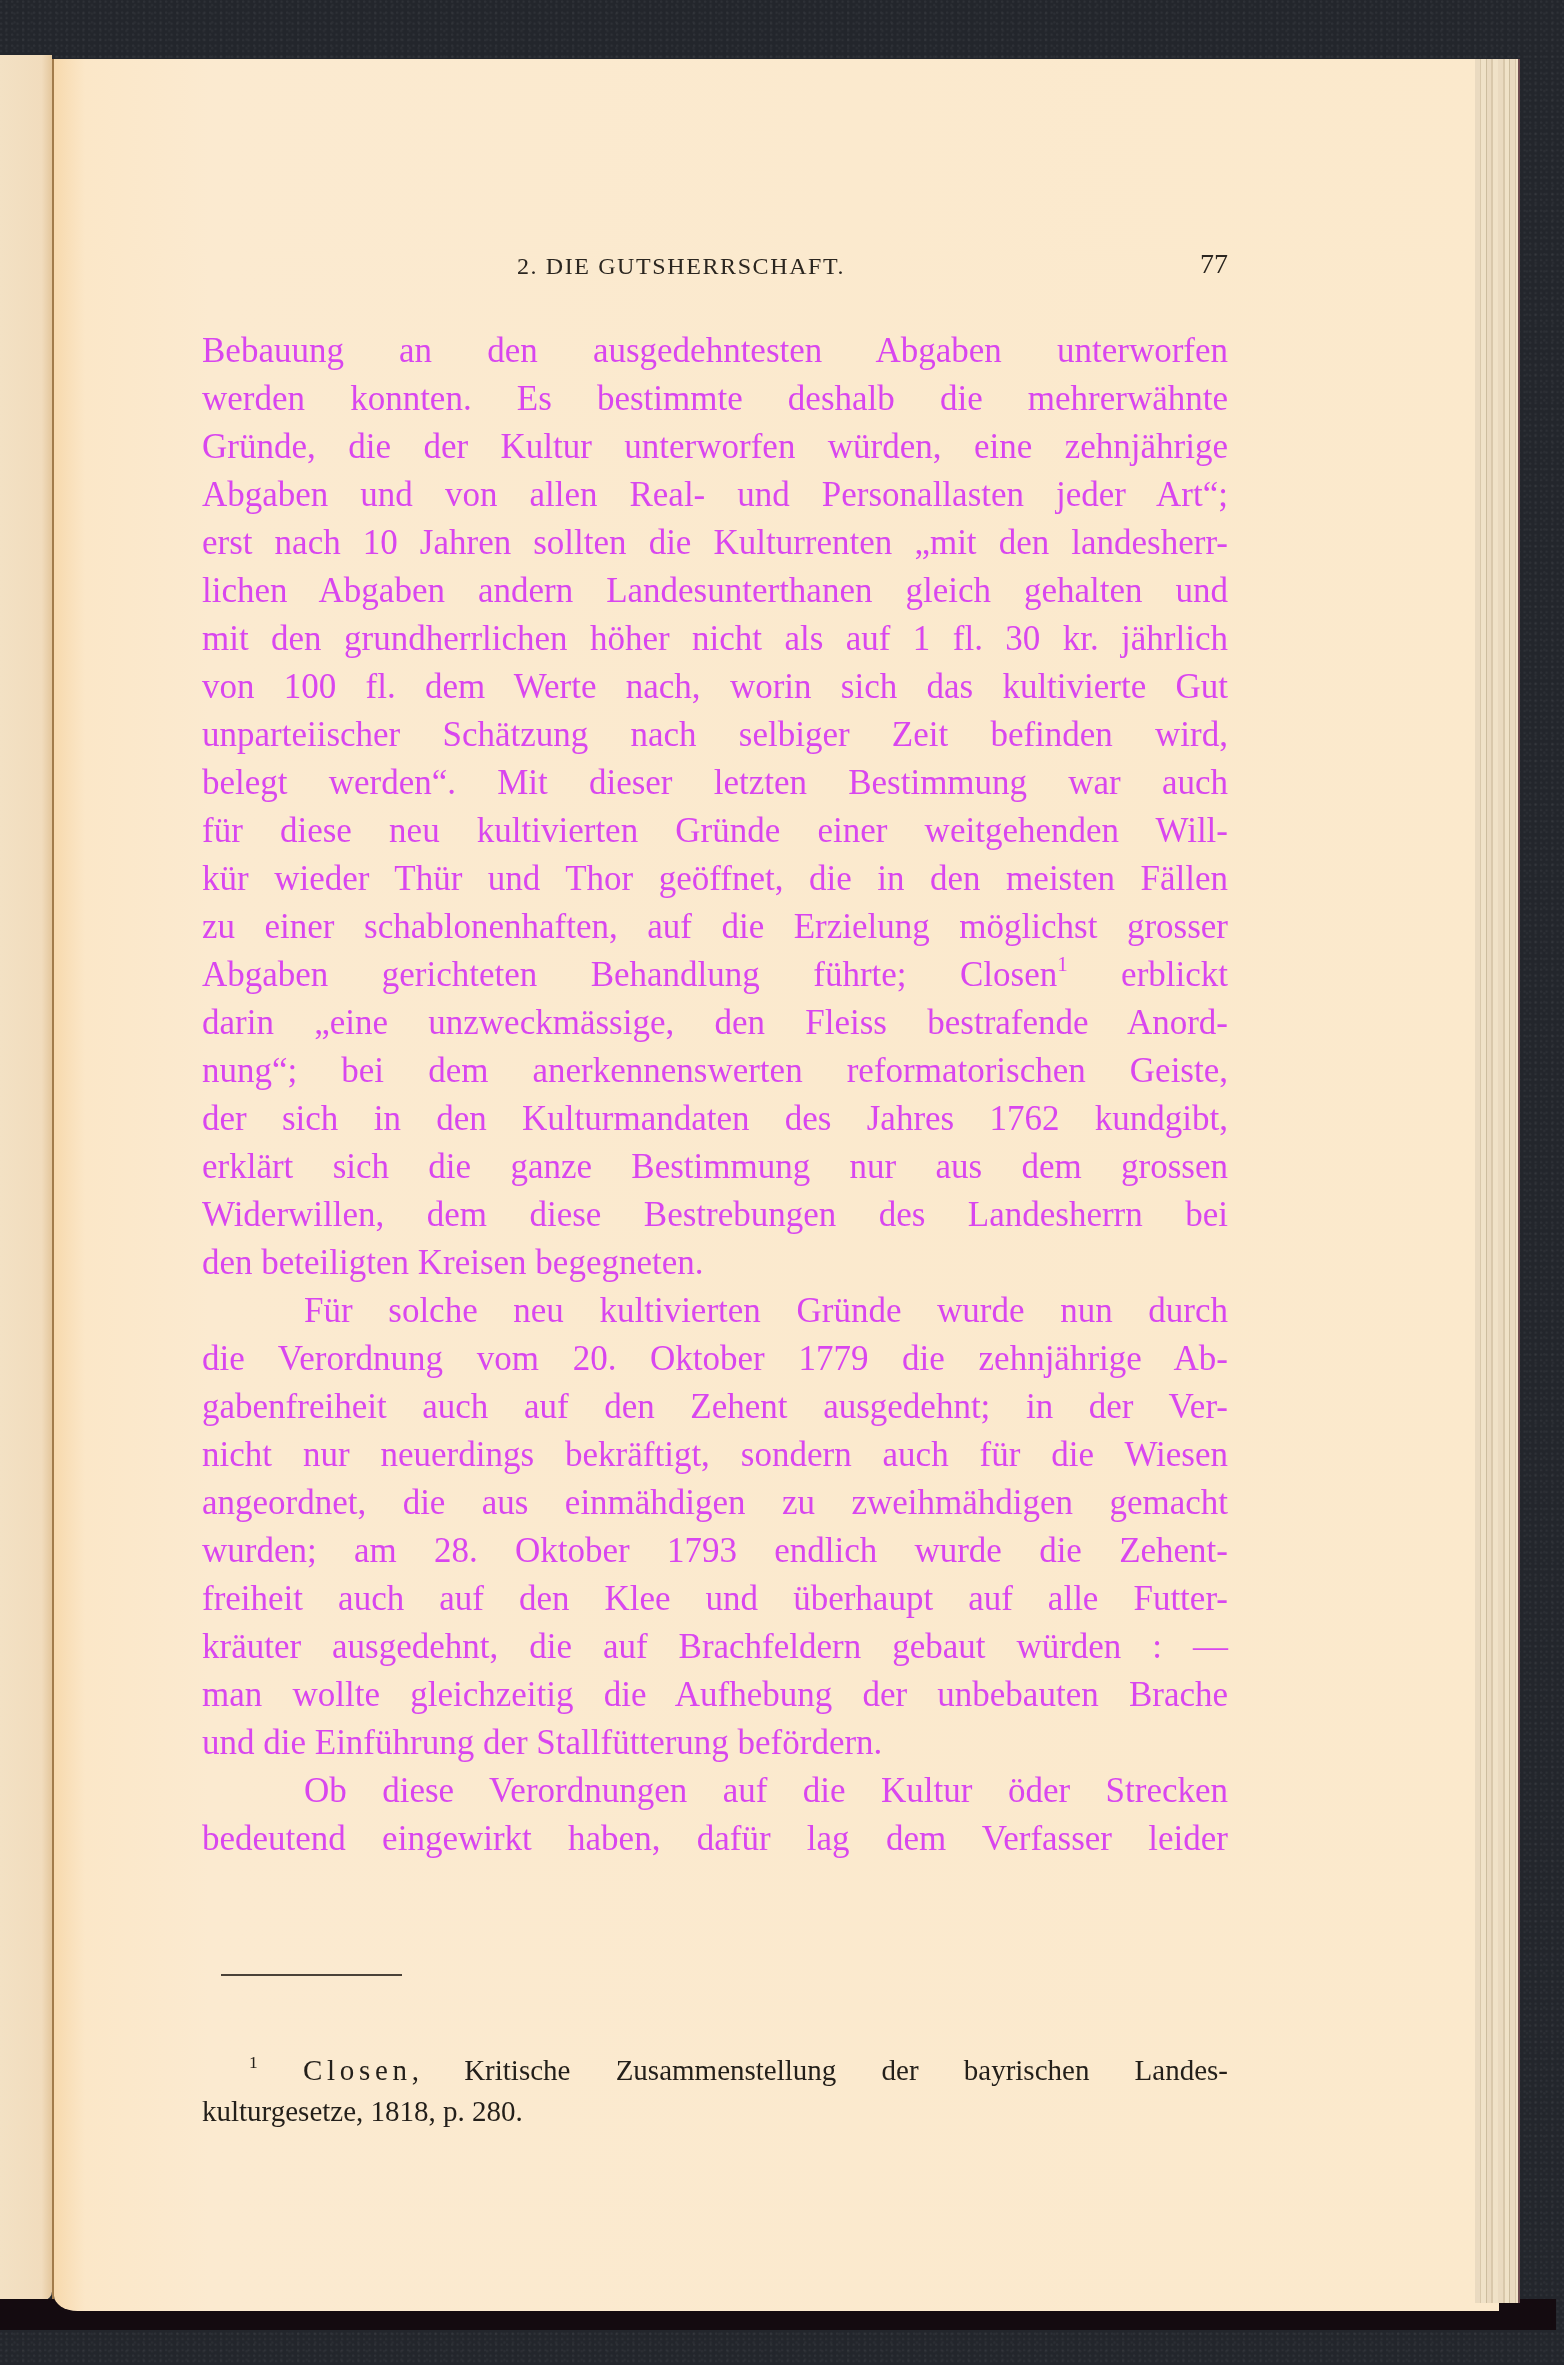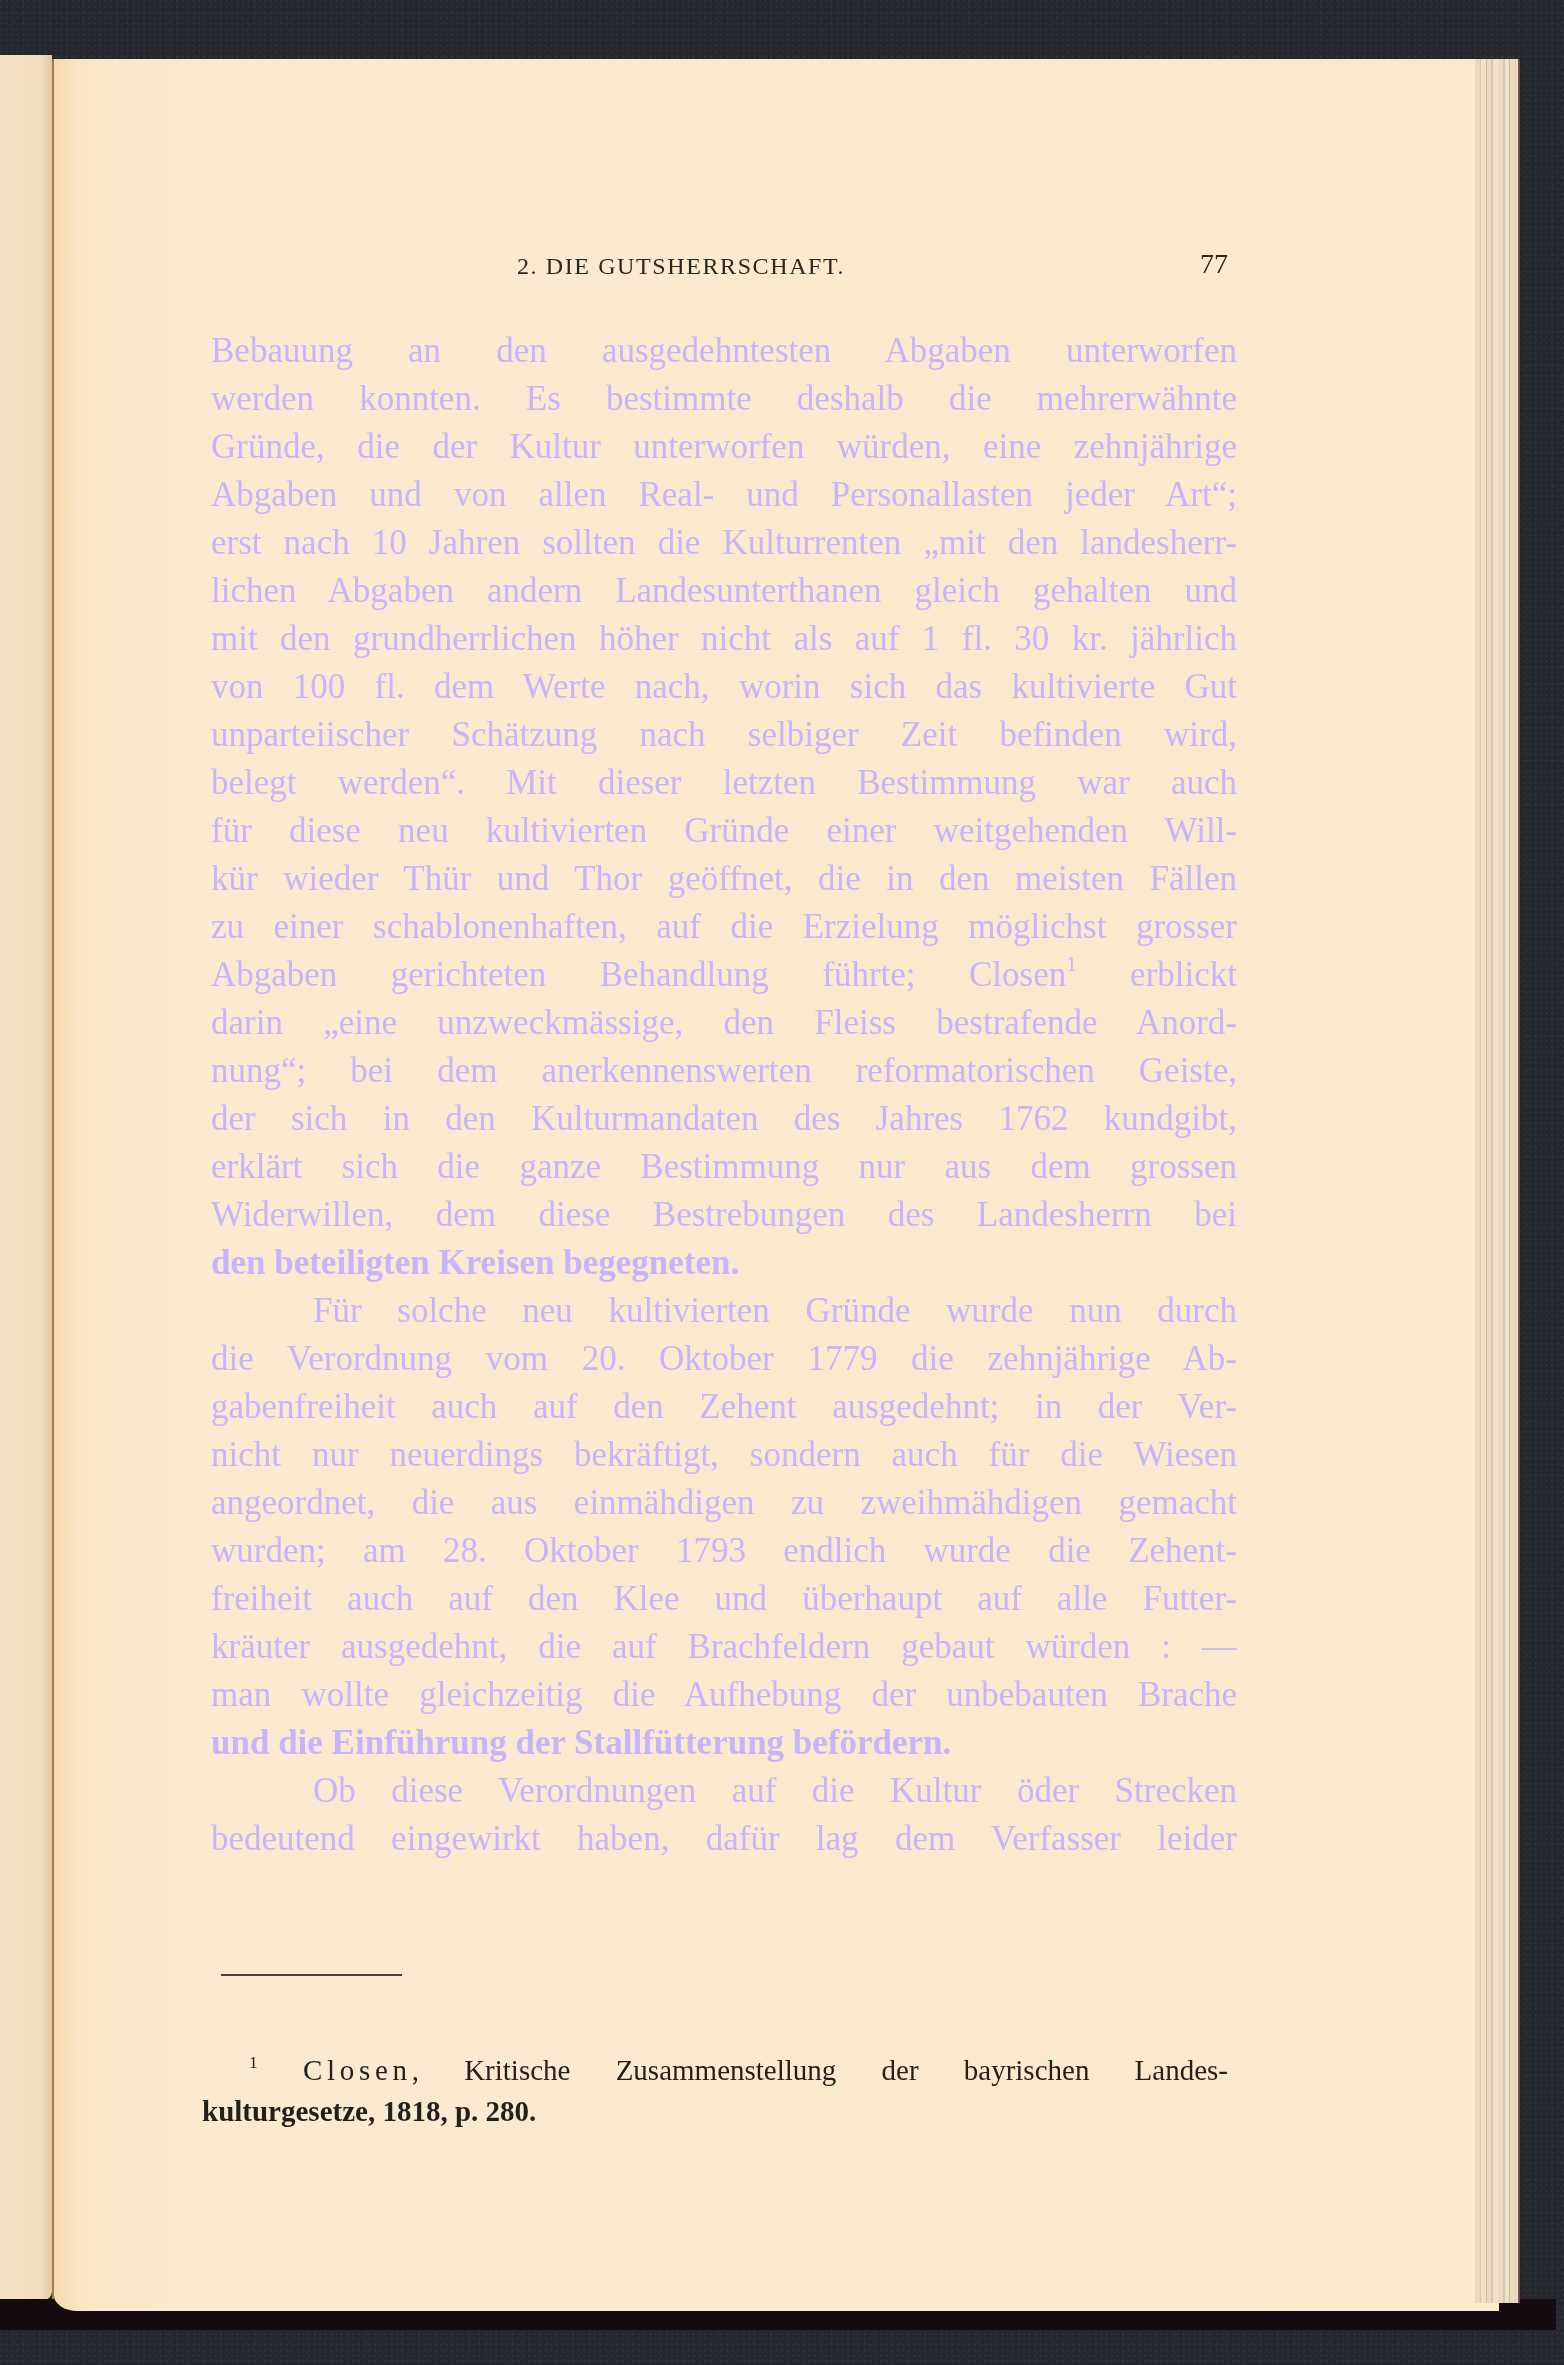--- a/index.html
+++ b/index.html
@@ -42,27 +42,27 @@
   .running-head .title {
     position: absolute; left: 321px; top: 0;
     font-size: 24px; letter-spacing: 1.6px; color: #2b2620;
   }
   .running-head .pageno {
     position: absolute; right: 0; top: -4.7px;
     font-size: 28px; color: #2b2620;
   }
   .body-text {
     position: absolute; left: 202px; top: 327px; width: 1026px;
-    font-size: 35px; line-height: 48px; color: #c4b5fd; margin-left: 9px;
+    font-size: 35px; line-height: 48px; color: #d946ef;
   }
   .line {
     display: block; height: 48px; white-space: nowrap;
     text-align: justify; text-align-last: justify;
   }
-  .line.last { text-align-last: left; font-weight: bold; }
+  .line.last { text-align-last: left; }
   .line.indent { padding-left: 102px; }
   .footnote-rule {
     position: absolute; left: 221px; top: 1974px; width: 181px; height: 1.6px;
     background: #4a4238;
   }
   .footnotes {
     position: absolute; left: 202px; top: 2014px; width: 1026px;
     font-size: 29px; line-height: 41px; color: #231f1a;
   }
   .footnotes .line { height: 41px; }

